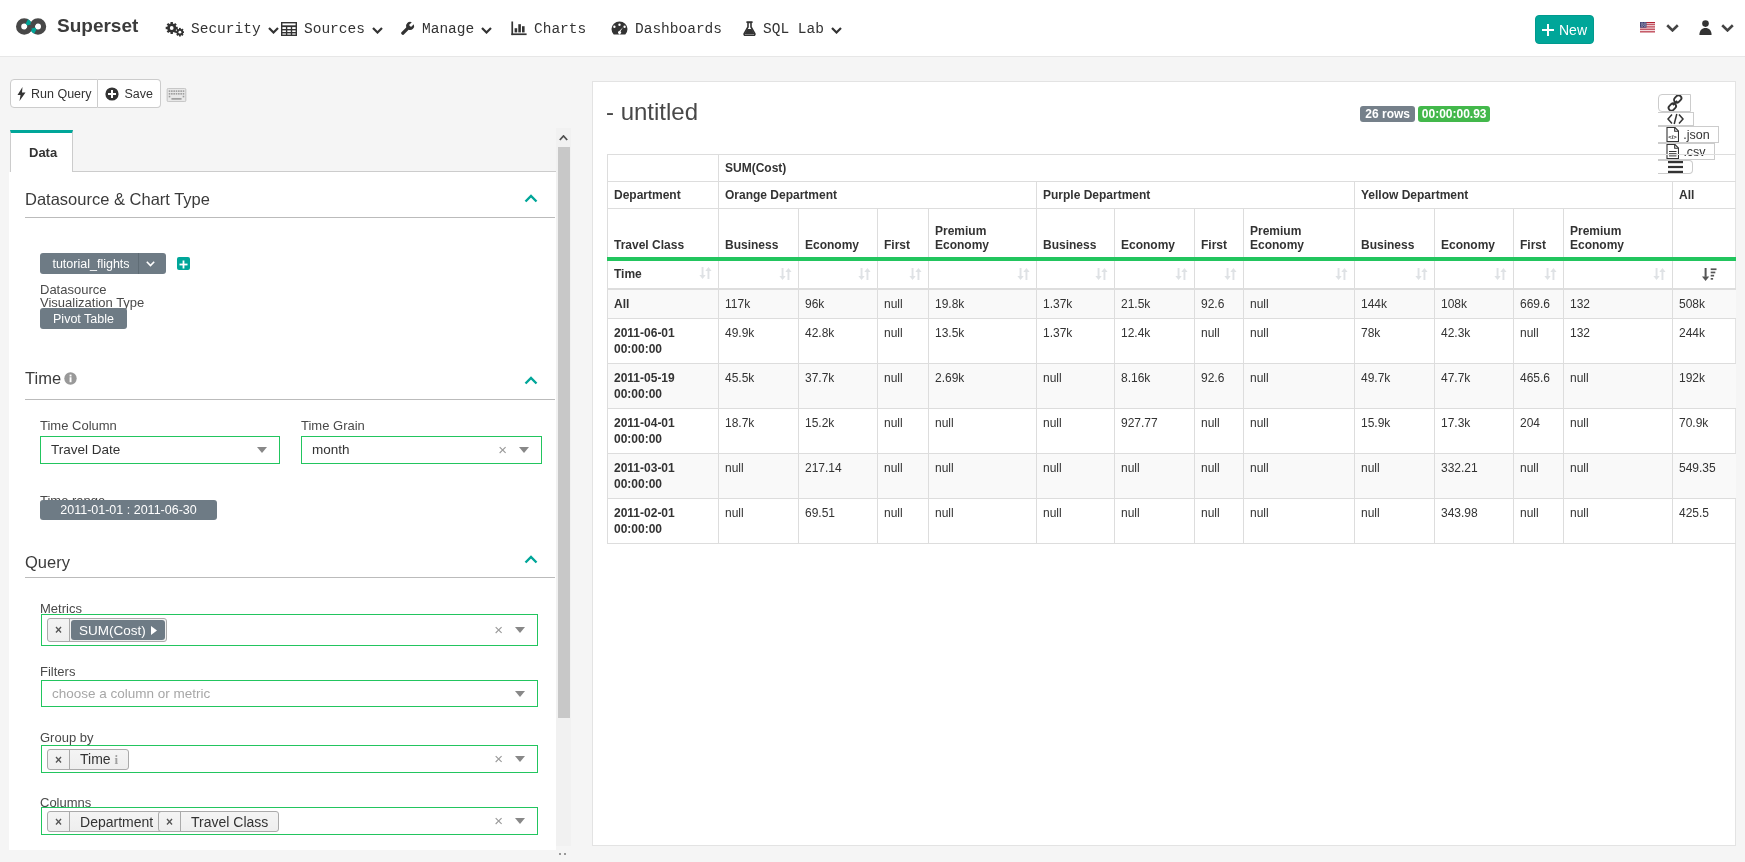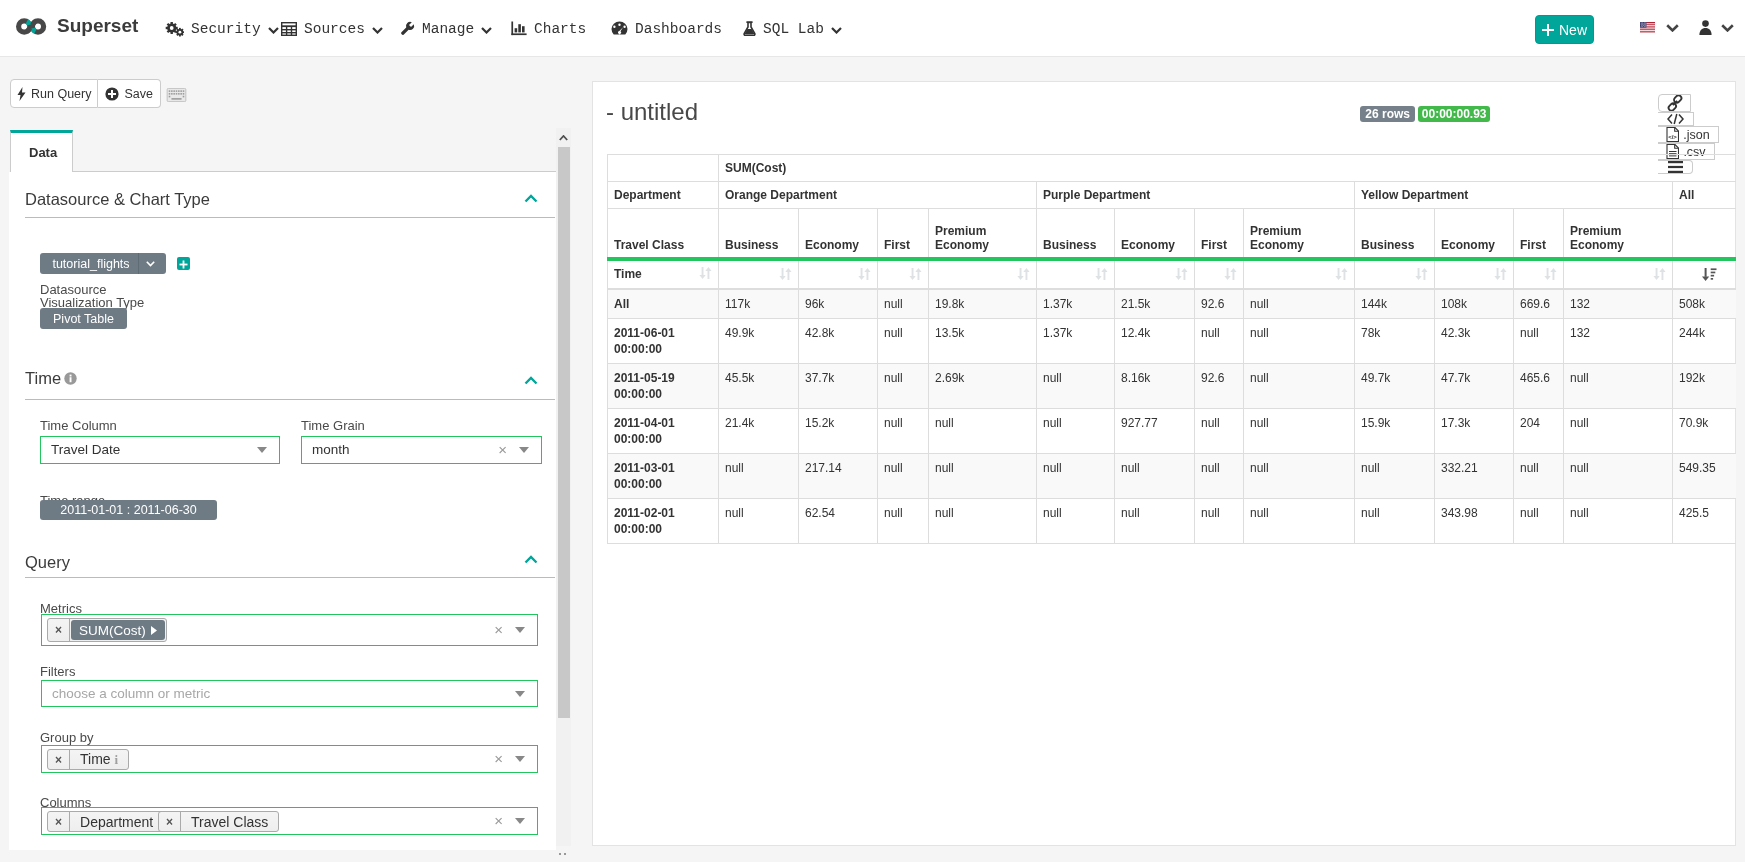--- a/index.html
+++ b/index.html
@@ -658,21 +658,21 @@
             <td>92.6</td>
             <td>null</td>
             <td>49.7k</td>
             <td>47.7k</td>
             <td>465.6</td>
             <td>null</td>
             <td>192k</td>
           </tr>
     <tr>
             <td class="rh">2011-04-01 00:00:00</td>
-            <td>21.4k</td>
+            <td>18.7k</td>
             <td>15.2k</td>
             <td>null</td>
             <td>null</td>
             <td>null</td>
             <td>927.77</td>
             <td>null</td>
             <td>null</td>
             <td>15.9k</td>
             <td>17.3k</td>
             <td>204</td>
@@ -691,21 +691,21 @@
             <td>null</td>
             <td>null</td>
             <td>332.21</td>
             <td>null</td>
             <td>null</td>
             <td>549.35</td>
           </tr>
     <tr>
             <td class="rh">2011-02-01 00:00:00</td>
             <td>null</td>
-            <td>62.54</td>
+            <td>69.51</td>
             <td>null</td>
             <td>null</td>
             <td>null</td>
             <td>null</td>
             <td>null</td>
             <td>null</td>
             <td>null</td>
             <td>343.98</td>
             <td>null</td>
             <td>null</td>

